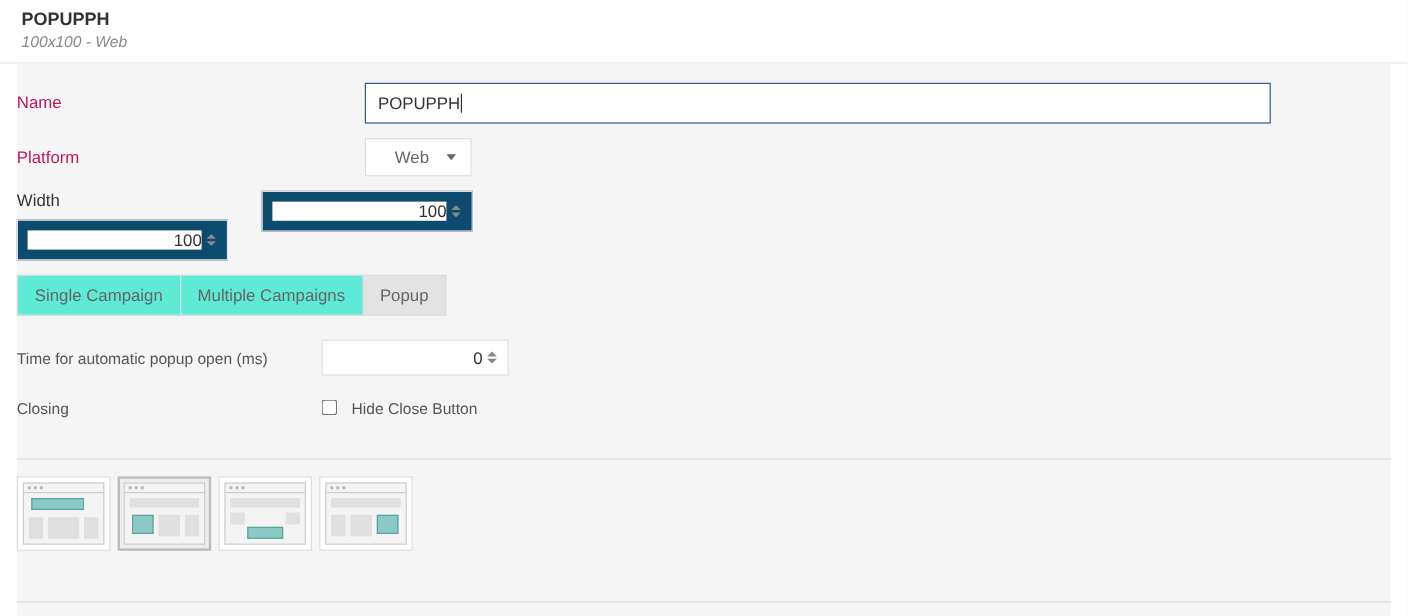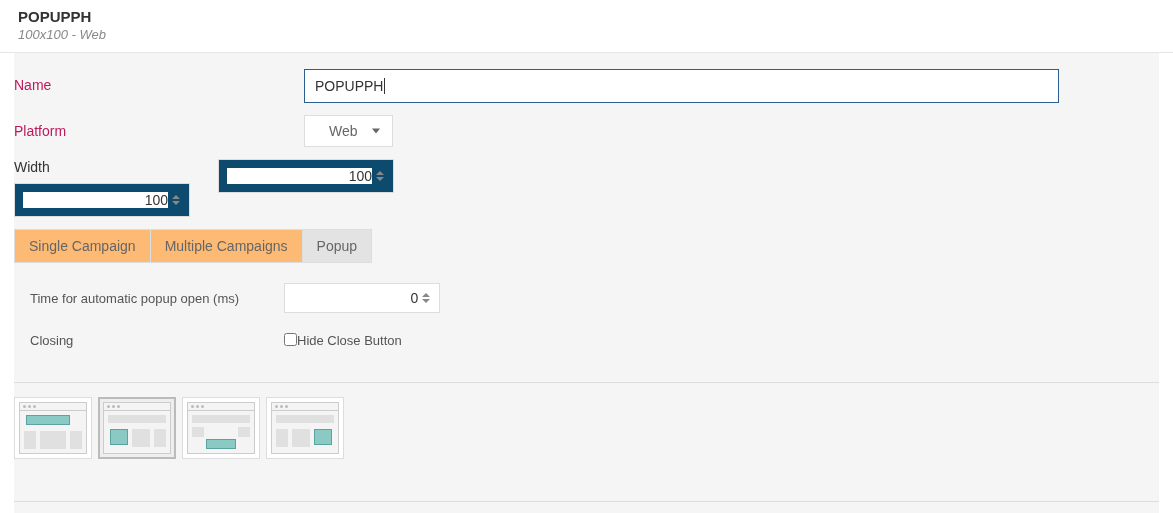--- a/index.html
+++ b/index.html
@@ -114,47 +114,46 @@
       border-right: 4px solid transparent;
       margin: 1px 0;
     }
     .spinner .up { border-bottom: 4px solid #888; }
     .spinner .down { border-top: 4px solid #888; }
     .btn-group { display: flex; }
     .btn-group .btn {
       padding: 8px 14px;
       font-size: 14px;
       border: 1px solid #ddd;
-      background: #fdba74;
+      background: #5eead4;
       color: #666;
       cursor: pointer;
     }
     .btn-group .btn + .btn { border-left: none; }
     .btn-group .btn.active { background: #e3e3e3; }
     .sub-row {
       display: flex;
       align-items: center;
       margin-top: 20px;
       font-size: 13px;
-      margin-left: 16px;
     }
     .sub-label {
       width: 254px;
       color: #555;
     }
     .small-num-wrap {
       display: flex;
       align-items: center;
       width: 156px;
       height: 30px;
       border: 1px solid #ddd;
       background: #fff;
       padding: 0 6px 0 8px;
     }
-    .chk-wrap { display: flex; gap: 0; color: #555; }
+    .chk-wrap { display: flex; gap: 12px; color: #555; }
     .chk-wrap input { width: 13px; height: 13px; }
     .divider {
       border: none;
       border-top: 1px solid #ddd;
       margin: 28px 0 0;
     }
     .thumb-row {
       display: flex;
       padding: 14px 0;
     }

